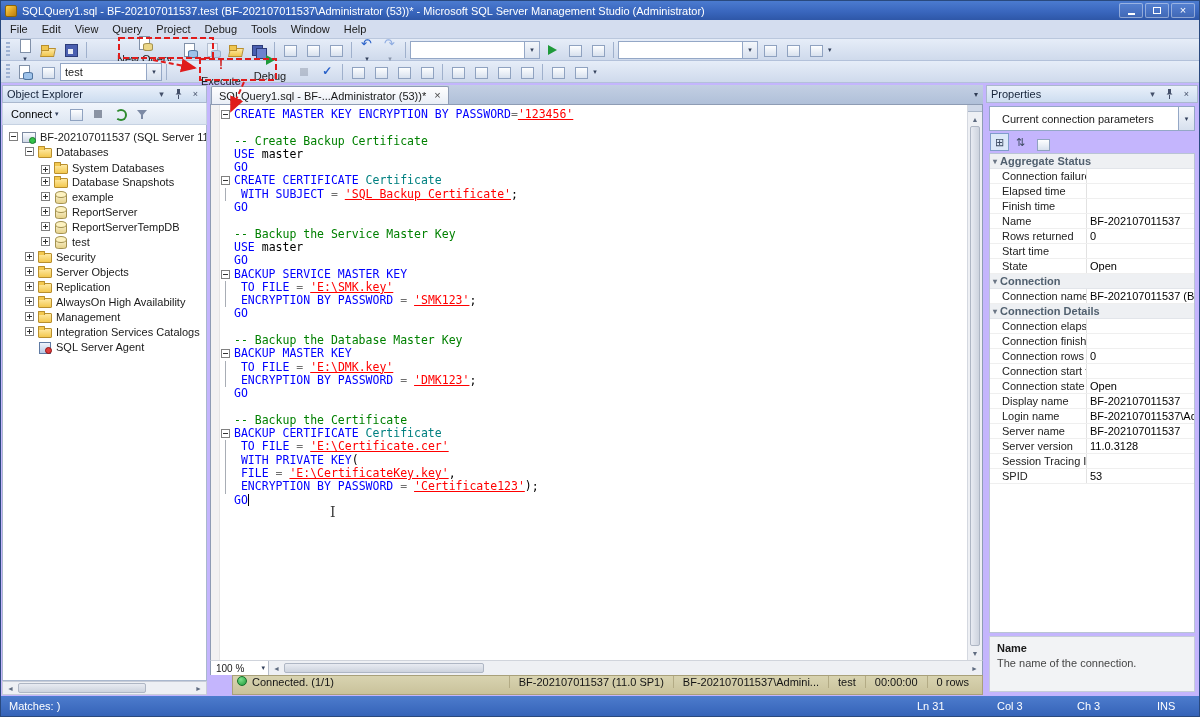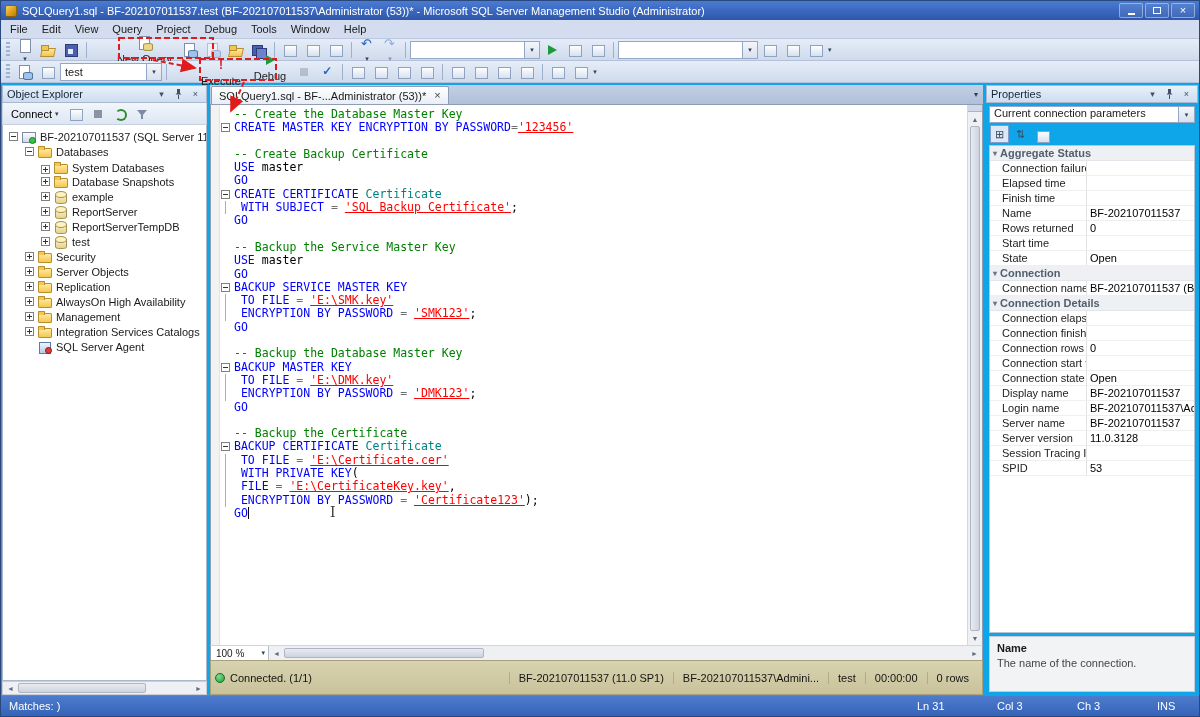--- a/index.html
+++ b/index.html
@@ -1,19 +1,19 @@
 <!DOCTYPE html>
 <html><head>
 <meta charset="utf-8">
 <style>
   * { margin:0; padding:0; box-sizing:border-box; }
   html,body { width:1200px; height:717px; overflow:hidden; }
   body { font-family:"Liberation Sans", sans-serif; font-size:11px; color:#1a1a1a; }
 
-  .window { width:1200px; height:717px; display:flex; flex-direction:column; border:1px solid #29497e; background:#0ea5e9; position:relative; }
+  .window { width:1200px; height:717px; display:flex; flex-direction:column; border:1px solid #29497e; background:#c4b5fd; position:relative; }
 
   
   .titlebar { height:19px; flex:none; display:flex; align-items:center; gap:5px; padding:0 4px;
     background:linear-gradient(#4b7bd0,#3a67be 55%,#2e57a8); color:#fff; }
   .app-icon { width:12px; height:12px; flex:none; background:linear-gradient(135deg,#ffd34d,#d89c1e 60%,#b97f10); border:1px solid #8a6408; border-radius:2px; }
   .title-text { white-space:nowrap; overflow:hidden; text-overflow:ellipsis; flex:1; }
   .win-btns { display:flex; gap:2px; margin-left:auto; flex:none; }
   .winbtn { width:24px; height:15px; display:flex; align-items:center; justify-content:center;
     border:1px solid rgba(255,255,255,.4); background:rgba(255,255,255,.08); border-radius:2px; color:#fff; font-size:11px; line-height:1; }
   .wb-min { width:7px; height:2px; background:#fff; margin-top:7px; }
@@ -121,29 +121,29 @@
   .vscroll { width:15px; flex:none; background:#eef0f4; border-left:1px solid #d4d8e0; display:flex; flex-direction:column; }
   .vsplit { height:7px; background:#cfd8e8; border-bottom:1px solid #aab6c8; }
   .sarrow { height:14px; display:flex; align-items:center; justify-content:center; font-size:7px; color:#5f6b80; flex:none; }
   .vthumb { flex:1; margin:0 2px; background:linear-gradient(90deg,#e8ebf2,#cdd3de); border:1px solid #aeb6c4; border-radius:2px; }
 
   .editor-bottom { height:15px; flex:none; display:flex; background:#eef0f4; border:1px solid #8e9cb4; border-top:1px solid #d0d4dc; border-bottom:none; }
   .zoom-combo { width:58px; flex:none; display:flex; align-items:center; border-right:1px solid #b6bdca; background:#fff; font-size:10px; padding-left:5px; gap:3px; }
   .zoom-combo .dd { margin-left:auto; margin-right:3px; }
   .editor-bottom .hscroll { flex:1; border:none; }
 
-  .conn-status { height:35px; flex:none; display:flex; align-items:center; padding:0 4px;
-    background:linear-gradient(#d8d3b0,#c9c29b); border:1px solid #a8a07a; color:#141414; }
+  .conn-status { height:20px; flex:none; display:flex; align-items:flex-start; padding:0 4px;
+    background:linear-gradient(#d8d3b0,#c9c29b); border:1px solid #a8a07a; color:#141414;margin-left:22px; }
   .conn-ic { width:10px; height:10px; border-radius:50%; background:radial-gradient(circle at 35% 30%,#7ee08a,#1f9a3a); border:1px solid #15702a; margin-right:5px; flex:none; }
   .conn-spacer { flex:1; }
   .cs-seg { padding:0 9px; border-left:1px solid #b3ab85; white-space:nowrap; overflow:hidden; }
 
   
   .props-panel { width:212px; flex:none; display:flex; flex-direction:column; min-height:0; }
-  .props-combo { margin:3px 3px 0; height:17px; flex:none; border:1px solid #94a7c6; background:#fff; display:flex; align-items:flex-start; padding-left:4px; }
+  .props-combo { margin:3px 3px 0; height:25px; flex:none; border:1px solid #94a7c6; background:#fff; display:flex; align-items:center; padding-left:12px; }
   .props-combo .combo-btn { margin-left:auto; width:16px; height:100%; border-left:1px solid #94a7c6;
     background:linear-gradient(#f4f7fb,#d7e0ee); display:flex; align-items:center; justify-content:center; font-size:7px; color:#34415c; }
   .props-toolbar { height:22px; flex:none; display:flex; align-items:center; gap:2px; padding:0 4px; }
   .pt-btn { width:19px; height:18px; display:flex; align-items:center; justify-content:center; border:1px solid transparent; font-size:11px; color:#3c4a61; background:none; }
   .pt-btn.active { border-color:#7f9ccb; background:#dce8f8; }
   .props-grid { flex:1; margin:0 3px; border:1px solid #b9c4d4; background:#fff; overflow:hidden; min-height:0; }
   .prop-cat { height:15px; display:flex; align-items:center; gap:3px; background:#eef0f3; color:#51606f; font-weight:bold; padding-left:3px; border-bottom:1px solid #e2e5ea; }
   .cat-arrow { font-size:8px; color:#6b7685; }
   .prop-row { height:15px; display:flex; border-bottom:1px solid #efefef; line-height:14px; }
   .prop-label { width:97px; flex:none; border-right:1px solid #e2e2e2; padding-left:12px; overflow:hidden; white-space:nowrap; color:#222; }
@@ -461,24 +461,20 @@
         <div class="doc-tab">
           <span>SQLQuery1.sql - BF-...Administrator (53))*</span>
           <span class="tab-close">×</span>
         </div>
         <span class="tab-dd">▾</span>
       </div>
       <div class="editor-body">
         <div class="sel-margin"></div>
         <div class="code-area" id="code-lines">
           <span class="mouse-ibeam" style="left:110px; top:399px;">I</span>
-        <div class="code-line">
-              <span class="fold-gutter"></span>
-              <span class="code-text"><span class="tk-c">-- Create the Database Master Key</span></span>
-            </div>
             <div class="code-line">
               <span class="fold-gutter">
                 <span class="expbox"></span>
               </span>
               <span class="code-text"><span class="tk-k">CREATE MASTER KEY ENCRYPTION BY PASSWORD</span><span class="tk-o">=</span><span class="tk-s">'123456'</span></span>
             </div>
             <div class="code-line">
               <span class="fold-gutter"></span>
               <span class="code-text"></span>
             </div>

